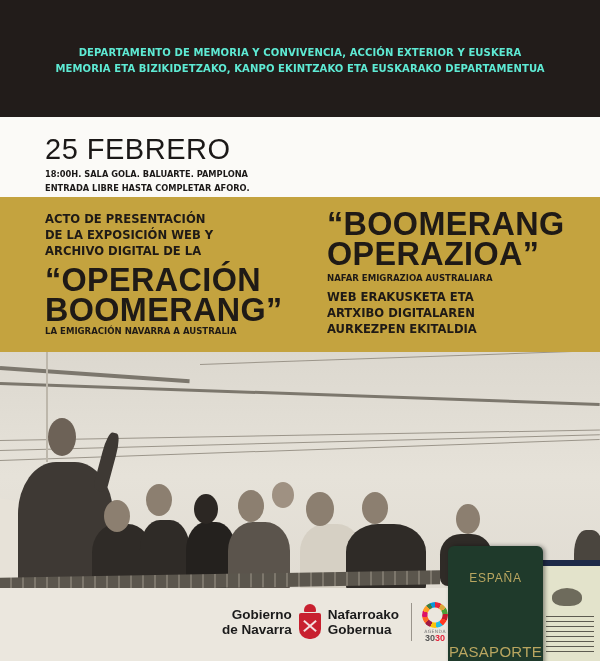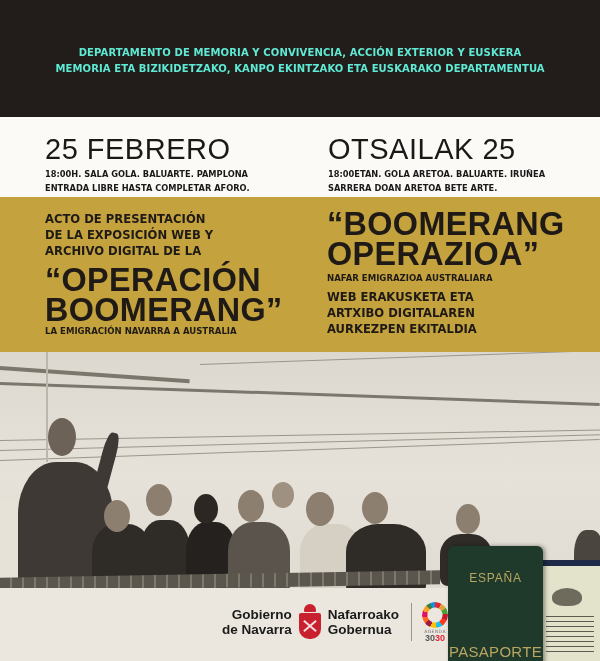--- a/index.html
+++ b/index.html
@@ -158,25 +158,20 @@
 <div class="header">
   <div class="line">DEPARTAMENTO DE MEMORIA Y CONVIVENCIA, ACCIÓN EXTERIOR Y EUSKERA</div>
   <div class="line">MEMORIA ETA BIZIKIDETZAKO, KANPO EKINTZAKO ETA EUSKARAKO DEPARTAMENTUA</div>
 </div>
 
 <div class="dates">
   <div class="date-col es">
     <div class="date-title">25 FEBRERO</div>
     <div class="date-sub">18:00H. SALA GOLA. BALUARTE. PAMPLONA</div>
     <div class="date-sub" style="margin-top:0">ENTRADA LIBRE HASTA COMPLETAR AFORO.</div>
-  </div>
-  <div class="date-col eu">
-    <div class="date-title">OTSAILAK 25</div>
-    <div class="date-sub">18:00ETAN. GOLA ARETOA. BALUARTE. IRUÑEA</div>
-    <div class="date-sub" style="margin-top:0">SARRERA DOAN ARETOA BETE ARTE.</div>
   </div>
 </div>
 
 <div class="band">
   <div class="band-col es">
     <div class="small-cap">ACTO DE PRESENTACIÓN</div>
     <div class="small-cap">DE LA EXPOSICIÓN WEB Y</div>
     <div class="small-cap">ARCHIVO DIGITAL DE LA</div>
     <div class="big-cap first">“OPERACIÓN</div>
     <div class="big-cap">BOOMERANG”</div>

